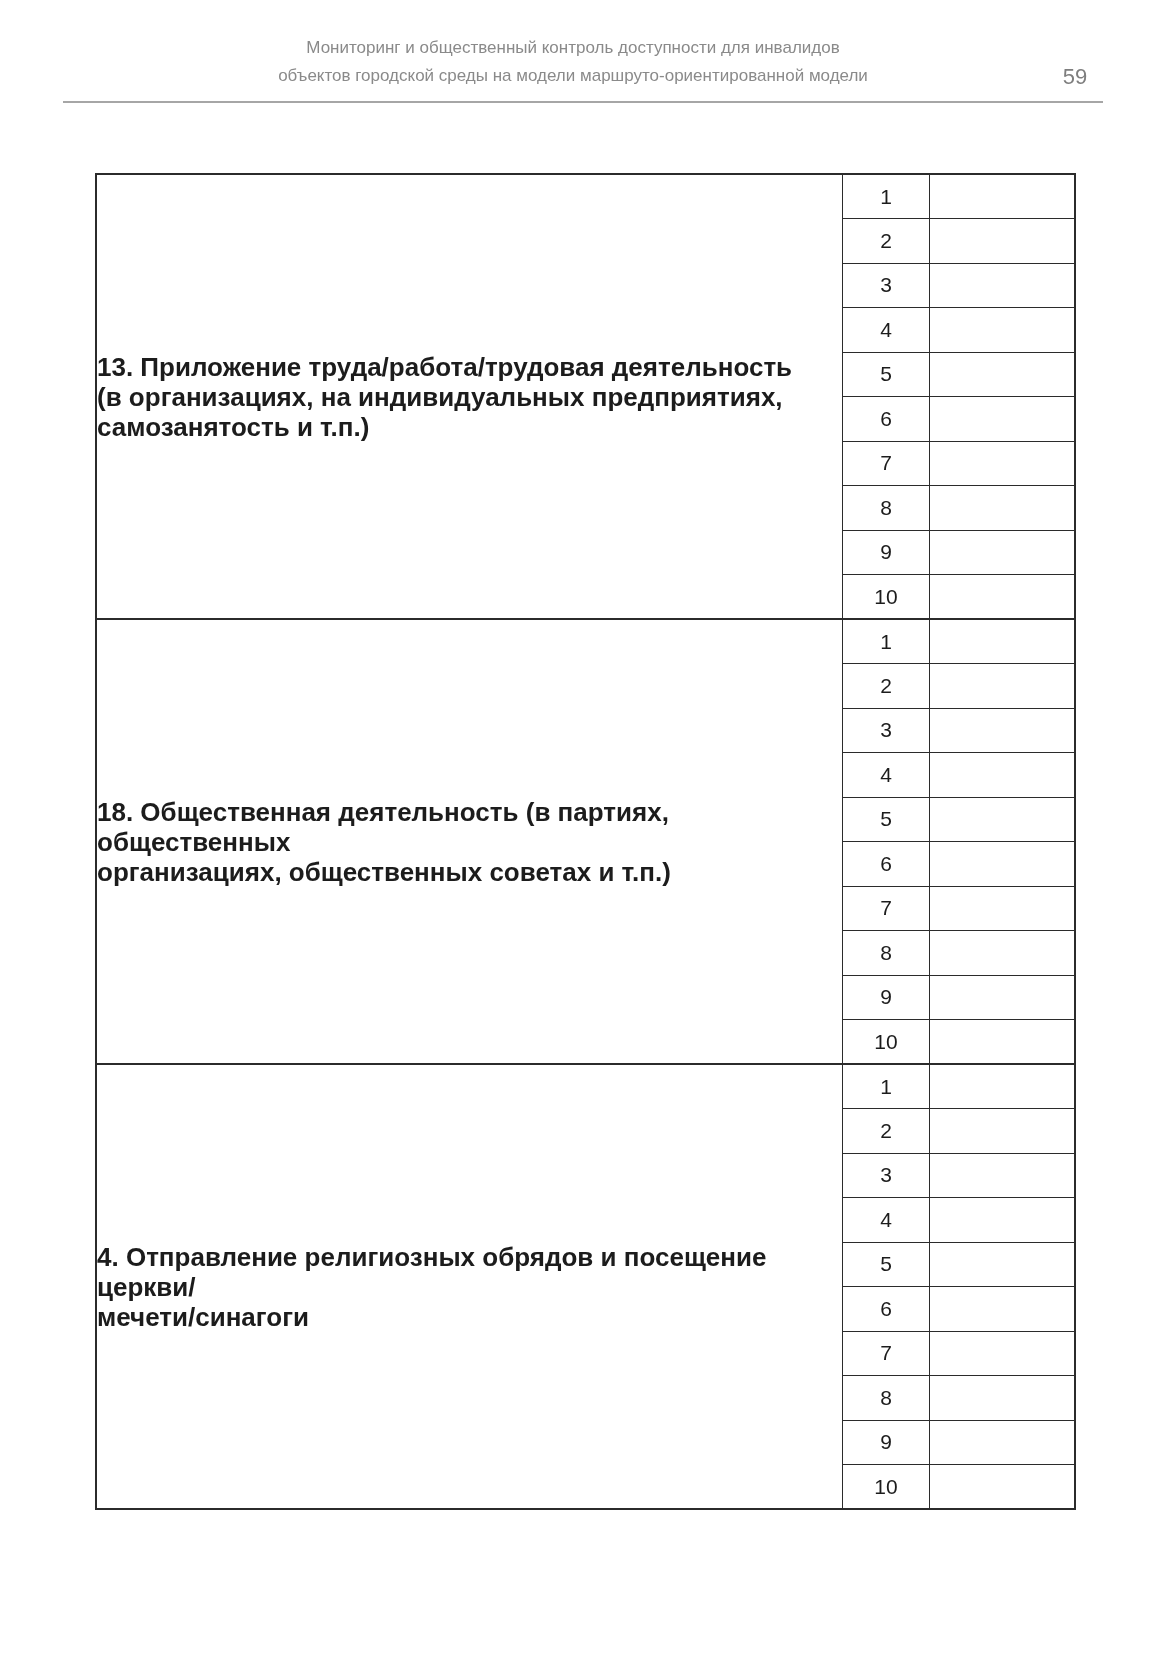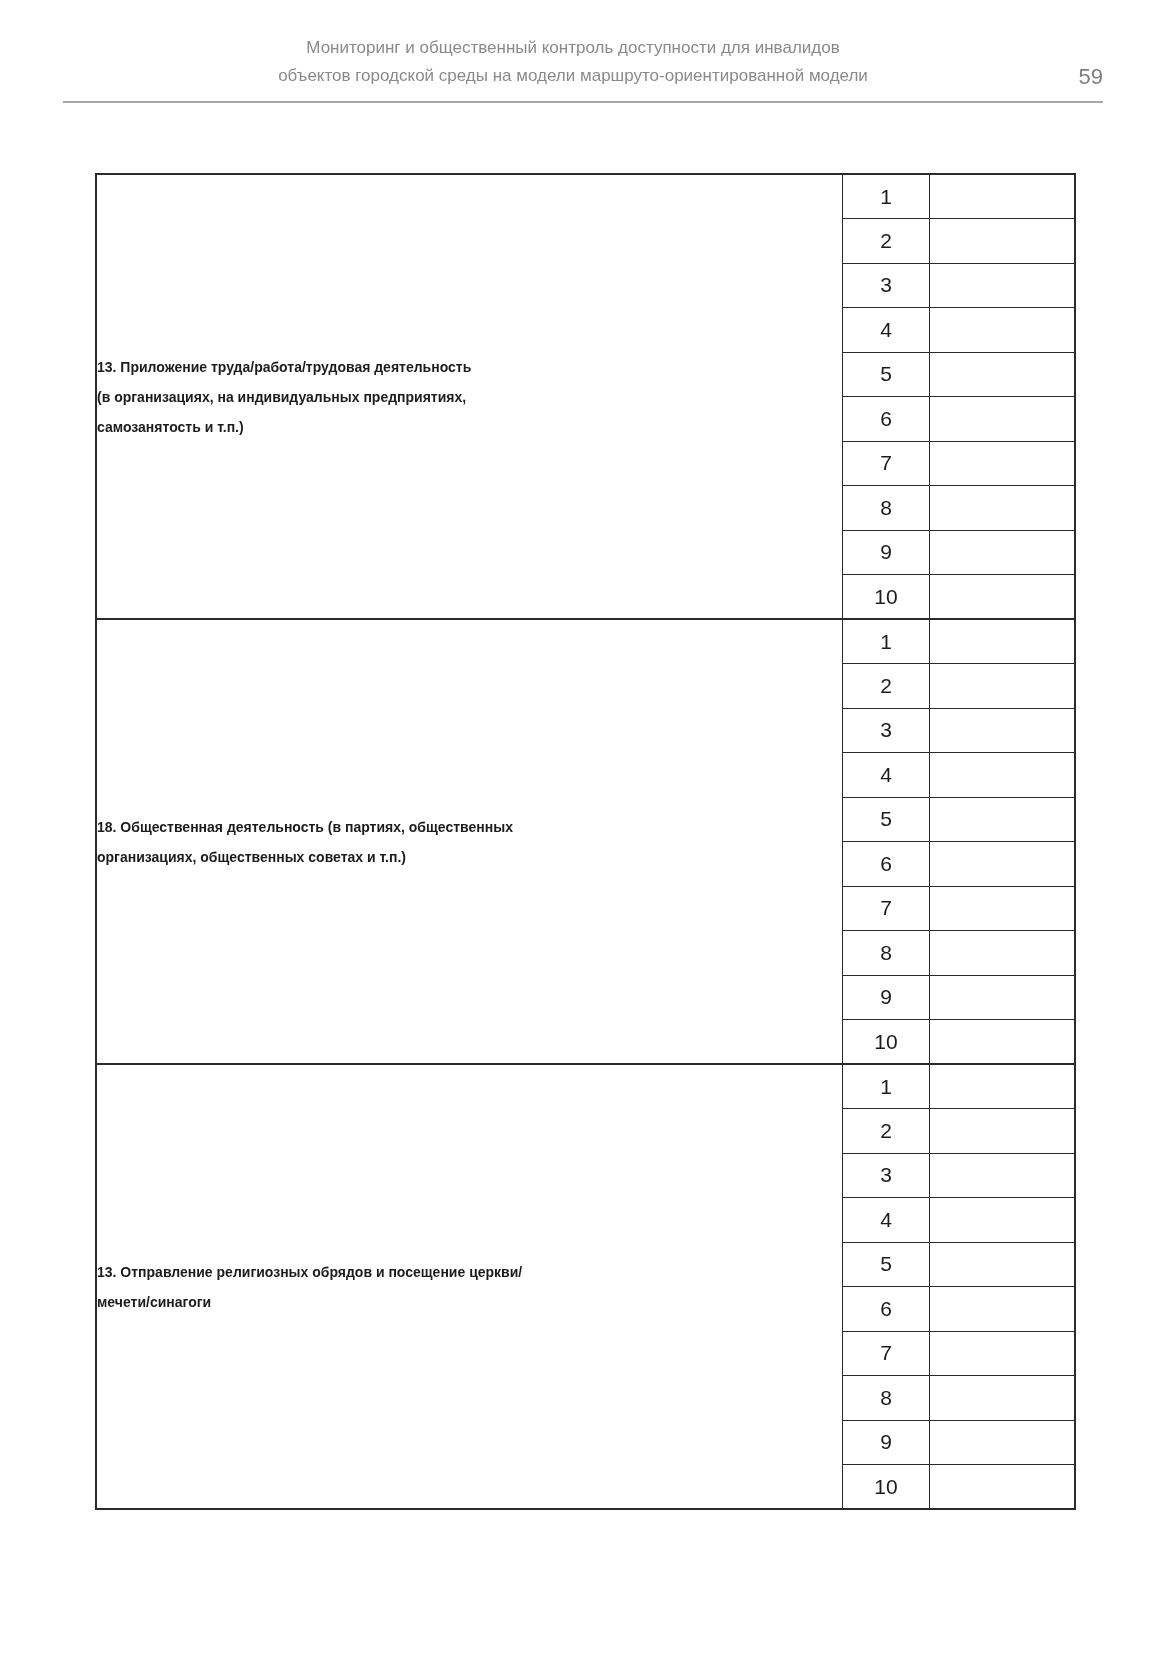--- a/index.html
+++ b/index.html
@@ -22,21 +22,21 @@
   .running-title {
     flex: 1;
     text-align: center;
     color: #8a8a8a;
     font-size: 17px;
     line-height: 28px;
     font-weight: normal;
   }
   .page-number {
     width: 56px;
-    text-align: right;
+    text-align: center;
     color: #7e7e7e;
     font-size: 22px;
     line-height: 26px;
   }
   .header-rule {
     margin: 11px 63px 0 63px;
     border-top: 2px solid #a6a6a6;
     height: 0;
   }
 
@@ -54,21 +54,21 @@
   }
   table.q-table tbody tr.section-start td {
     border-top: 2px solid #2b2b2b;
   }
   table.q-table tr { height: 44.5px; }
   td.label {
     width: 745px;
     padding: 0 45px 0 11px;
     vertical-align: middle;
     font-weight: bold;
-    font-size: 14px;
+    font-size: 26px;
     line-height: 30px;
     color: #1c1c1c;
     white-space: pre-line;
   }
   td.num {
     width: 86px;
     text-align: center;
     vertical-align: middle;
     font-size: 21px;
     color: #1c1c1c;
@@ -176,21 +176,21 @@
           <td class="ans"></td>
         </tr>
       <tr>
           <td class="num">10</td>
           <td class="ans"></td>
         </tr>
     </tbody>
 
     <tbody>
       <tr class="section-start">
-        <td class="label" rowspan="10">13. Отправление религиозных обрядов и посещение церкви/
+        <td class="label" rowspan="10">4. Отправление религиозных обрядов и посещение церкви/
 мечети/синагоги</td>
         <td class="num">1</td>
         <td class="ans"></td>
       </tr>
       <tr>
           <td class="num">2</td>
           <td class="ans"></td>
         </tr>
       <tr>
           <td class="num">3</td>

